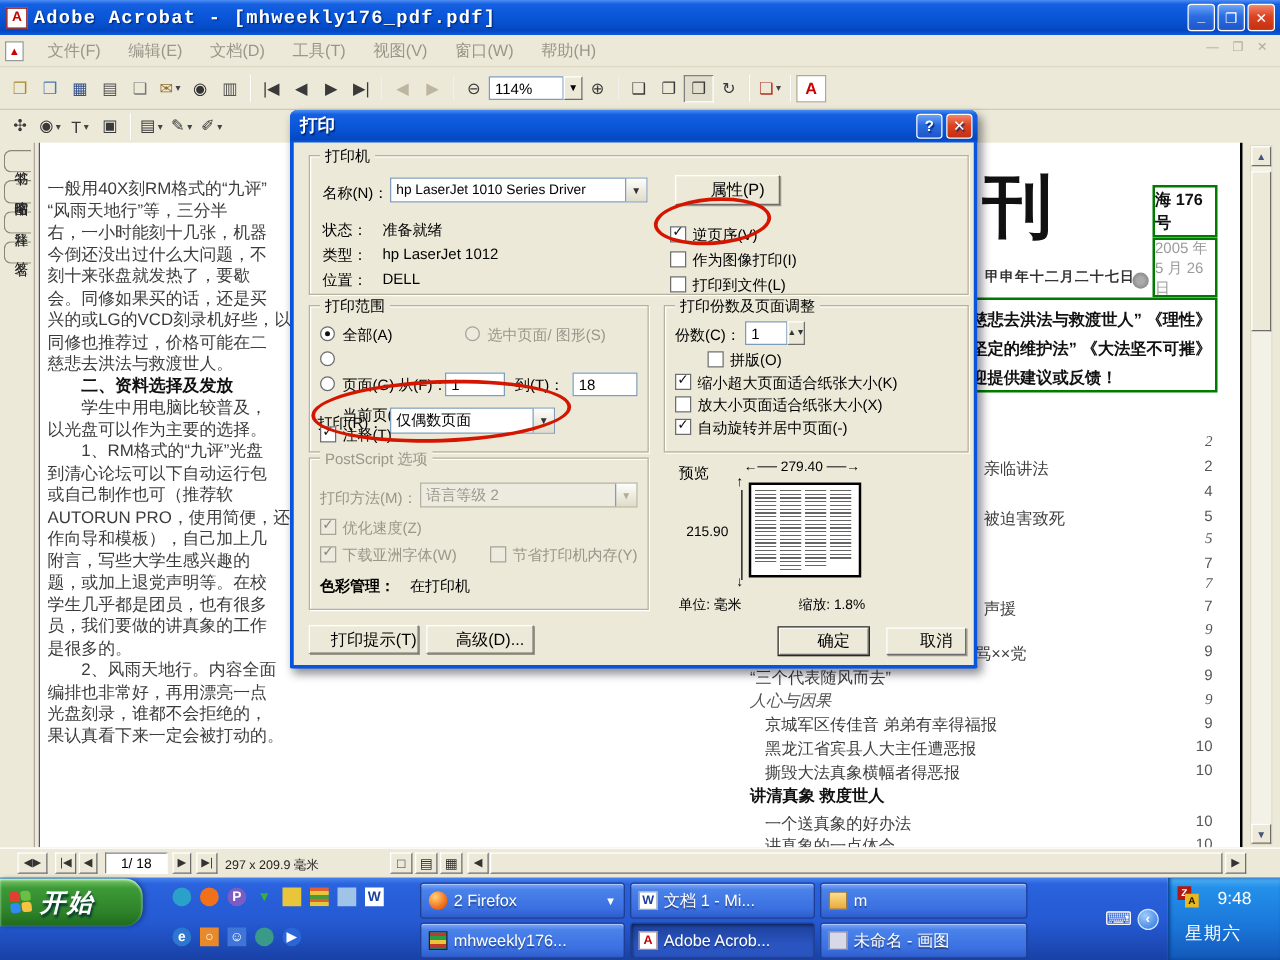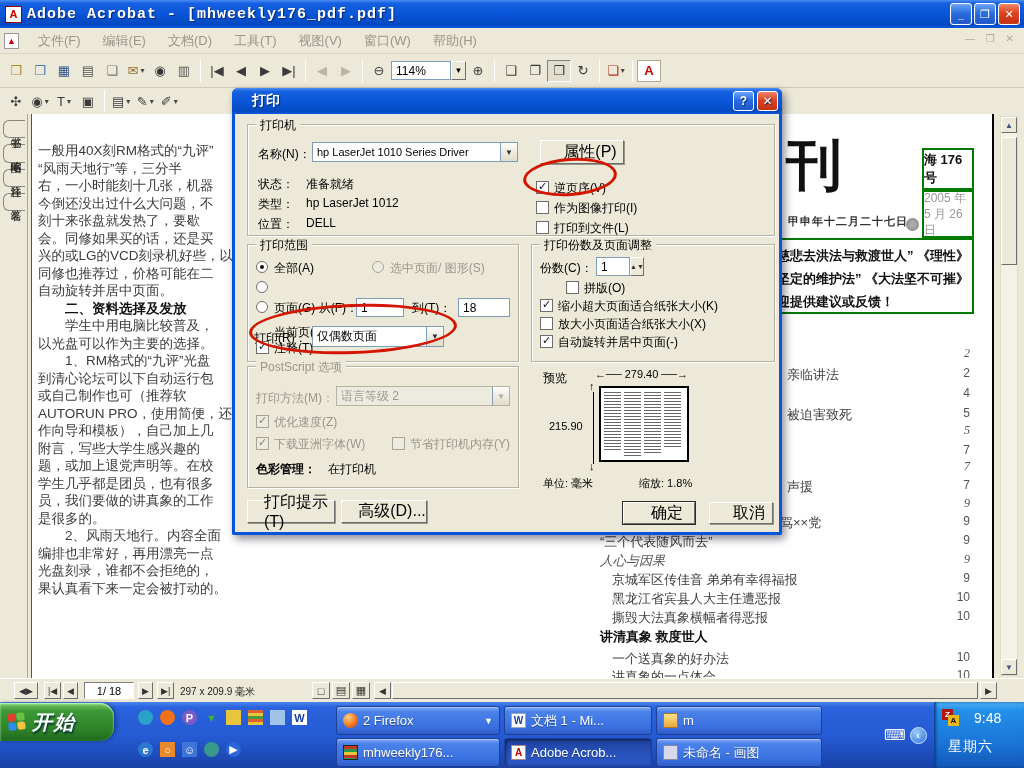--- a/index.html
+++ b/index.html
@@ -68,21 +68,21 @@
 .sr-btn { position:absolute; height:17px; background:#ECE9D8; border:1px solid; border-color:#fff #6d6d6d #6d6d6d #fff; font-size:9px; color:#333; display:flex; align-items:center; justify-content:center; padding:0 3px; }
 .pagebox { position:absolute; left:84px; top:3px; width:50px; height:17px; background:#fff; border:1px solid; border-color:#808080 #fff #fff #808080; font-size:11px; display:flex; align-items:center; justify-content:center; }
 .sizetext { position:absolute; left:180px; top:6px; font-size:10px; color:#222; }
 
 
 .dialog { position:absolute; left:232px; top:88px; width:550px; height:447px; z-index:50;
   background:#ECE9D8; border:3px solid #0855dd; border-top:none; border-radius:6px 6px 2px 2px;
   box-shadow:3px 4px 8px rgba(0,0,20,.45); }
 .dlg-title { position:absolute; left:-3px; top:0; width:550px; height:26px; border-radius:6px 6px 0 0;
   background:linear-gradient(180deg,#4d8df5 0%,#1460e0 14%,#0a55d8 55%,#0348c0 90%,#0b5ae0 100%);
-  color:#fff; font-weight:bold; font-size:14px; display:flex; align-items:center; padding-left:20px; text-shadow:1px 1px 1px #00287a; }
+  color:#fff; font-weight:bold; font-size:14px; display:flex; align-items:center; padding-left:8px; text-shadow:1px 1px 1px #00287a; }
 .dlg-btns { position:absolute; right:4px; top:3px; display:flex; gap:3px; }
 .dbtn { width:21px; height:20px; border-radius:3px; border:1px solid #fff; color:#fff; font-weight:bold; font-size:12px; display:flex; align-items:center; justify-content:center;
   background:linear-gradient(180deg,#6ba4f8,#2a6de0 45%,#1e55c8); }
 .dbtn.close { background:linear-gradient(180deg,#f0876a,#de4321 45%,#c23010); }
 .grp { position:absolute; border:1px solid #b5b2a1; box-shadow:1px 1px 0 #fff, inset 1px 1px 0 #fff; }
 .grp-legend { position:absolute; top:-8px; left:8px; background:#ECE9D8; padding:0 4px; font-size:12px; color:#000; }
 .grp-legend.dis { color:#9a968a; }
 .dlbl { position:absolute; font-size:12px; color:#000; white-space:nowrap; }
 .dlbl.dis { color:#9a968a; }
 .combo { position:absolute; height:20px; background:#fff; border:1px solid #7F9DB9; display:flex; align-items:center; }
@@ -91,21 +91,21 @@
 .combo.dis { background:#EDEAE0; border-color:#b5b2a1; }
 .combo.dis .cval { color:#9a968a; }
 .combo.dis .cdd { color:#b0ac9c; }
 .tinput { position:absolute; height:19px; background:#fff; border:1px solid #7F9DB9; font-size:12px; padding-left:4px; display:flex; align-items:center; }
 .cb { position:absolute; width:13px; height:13px; background:#fff; border:1px solid #6d6d6d; font-size:11px; font-weight:bold; color:#111; display:flex; align-items:center; justify-content:center; line-height:1; }
 .cb.on::after { content:"✓"; margin-top:-2px; }
 .cb.dis { background:#EDEAE0; border-color:#a8a494; color:#8a8678; }
 .rad { position:absolute; width:12px; height:12px; border-radius:50%; background:#fff; border:1px solid #6d6d6d; }
 .rad.on::after { content:""; position:absolute; left:3px; top:3px; width:4px; height:4px; border-radius:50%; background:#111; }
 .rad.dis { background:#EDEAE0; border-color:#a8a494; }
-.cbtn { position:absolute; background:#ECE9D8; border:1px solid; border-color:#fff #6d6d6d #6d6d6d #fff; box-shadow:1px 1px 0 #9a9684; font-size:16px; color:#000; display:flex; align-items:center; justify-content:center;padding-left:16px; }
+.cbtn { position:absolute; background:#ECE9D8; border:1px solid; border-color:#fff #6d6d6d #6d6d6d #fff; box-shadow:1px 1px 0 #9a9684; font-size:13px; color:#000; display:flex; align-items:center; justify-content:center;padding-left:16px; }
 .cbtn.def { outline:1px solid #2a2a2a; }
 .ellipse { position:absolute; border:3px solid #d41500; border-radius:50%; z-index:60; }
 .thumb { position:absolute; border:2px solid #000; background:#fff; display:flex; gap:3px; padding:4px 3px; }
 .tcol { width:17px; background:repeating-linear-gradient(180deg,#666 0 1px,transparent 1px 3px); }
 .dim { position:absolute; font-size:11px; color:#000; white-space:nowrap; }
 .vline { position:absolute; width:1px; background:#000; }
 
 
 .taskbar { position:absolute; left:0; top:702px; width:1024px; height:66px; z-index:100;
   background:linear-gradient(180deg,#4a84ef 0%,#2a63dd 8%,#2459d2 55%,#1941a5 100%); }
@@ -251,21 +251,21 @@
 
   <div class="leftcol" id="leftcol">
       <div class="dl">一般用40X刻RM格式的“九评”</div>
       <div class="dl">“风雨天地行”等，三分半</div>
       <div class="dl">右，一小时能刻十几张，机器</div>
       <div class="dl">今倒还没出过什么大问题，不</div>
       <div class="dl">刻十来张盘就发热了，要歇</div>
       <div class="dl">会。同修如果买的话，还是买</div>
       <div class="dl">兴的或LG的VCD刻录机好些，以</div>
       <div class="dl">同修也推荐过，价格可能在二</div>
-      <div class="dl">自动旋转并居中页面。</div>
+      <div class="dl">慈悲去洪法与救渡世人。</div>
       <div class="dl b">　　二、资料选择及发放</div>
       <div class="dl">　　学生中用电脑比较普及，</div>
       <div class="dl">以光盘可以作为主要的选择。</div>
       <div class="dl">　　1、RM格式的“九评”光盘</div>
       <div class="dl">到清心论坛可以下自动运行包</div>
       <div class="dl">或自己制作也可（推荐软</div>
       <div class="dl">AUTORUN PRO，使用简便，还有</div>
       <div class="dl">作向导和模板），自己加上几</div>
       <div class="dl">附言，写些大学生感兴趣的</div>
       <div class="dl">题，或加上退党声明等。在校</div>

